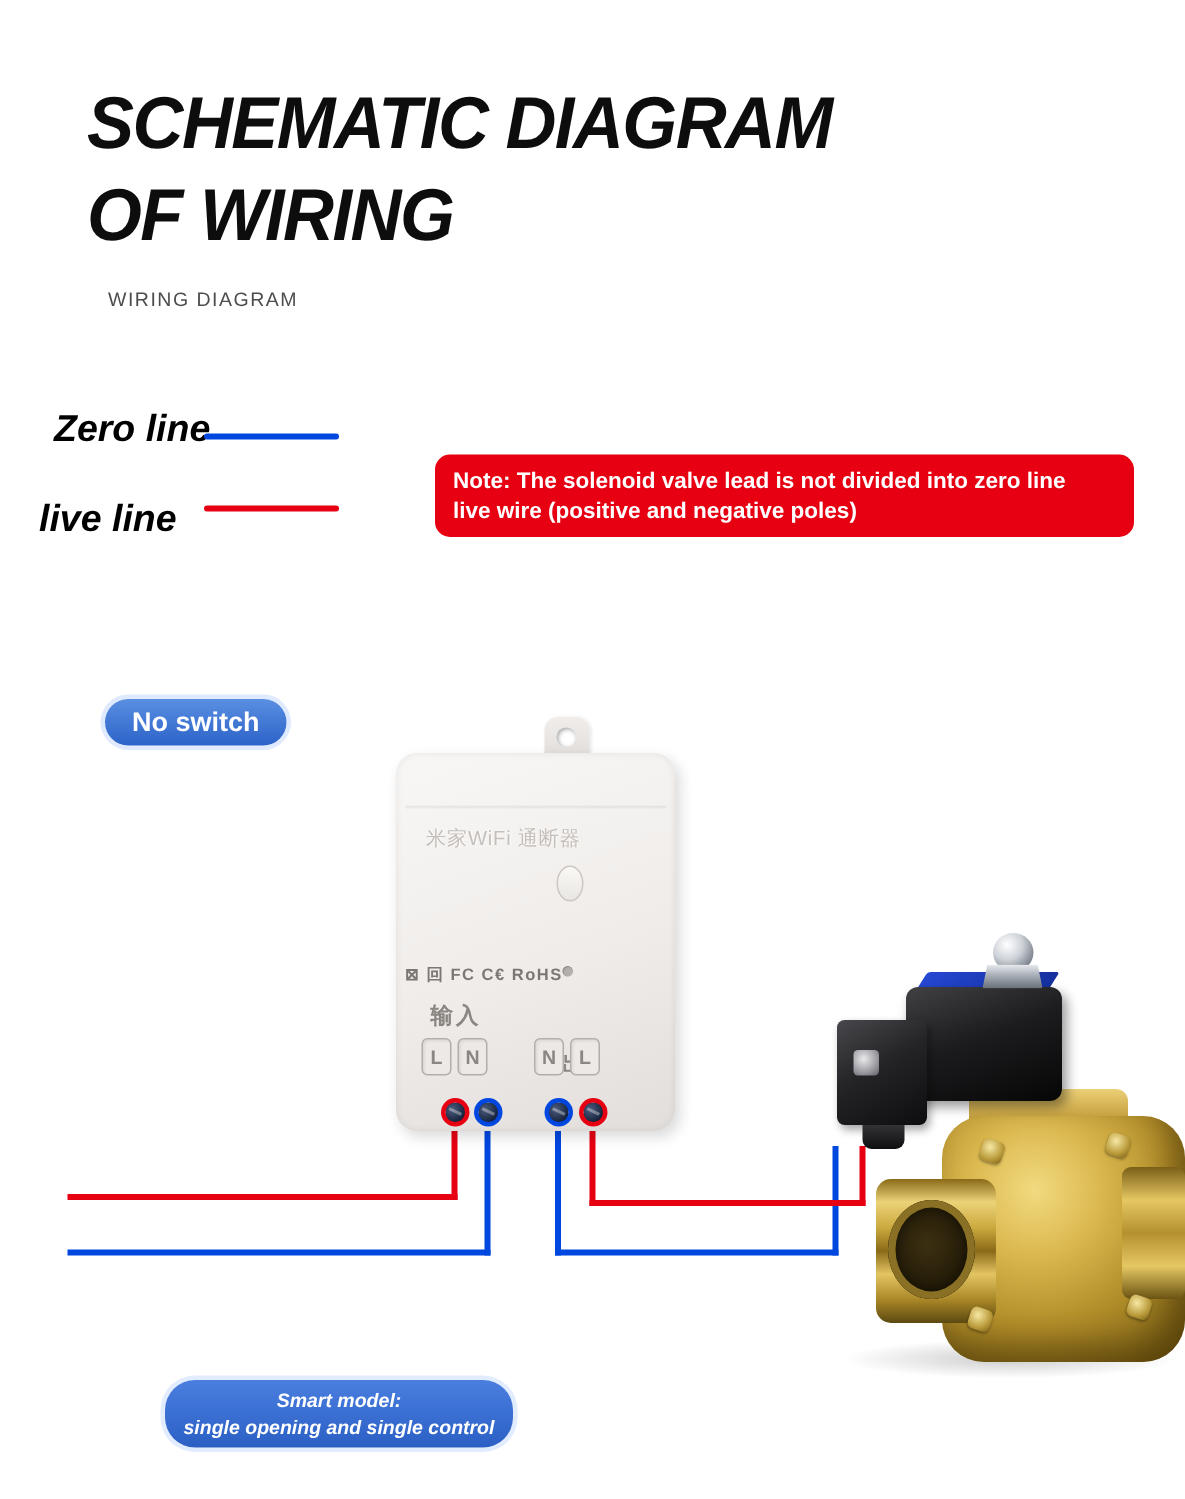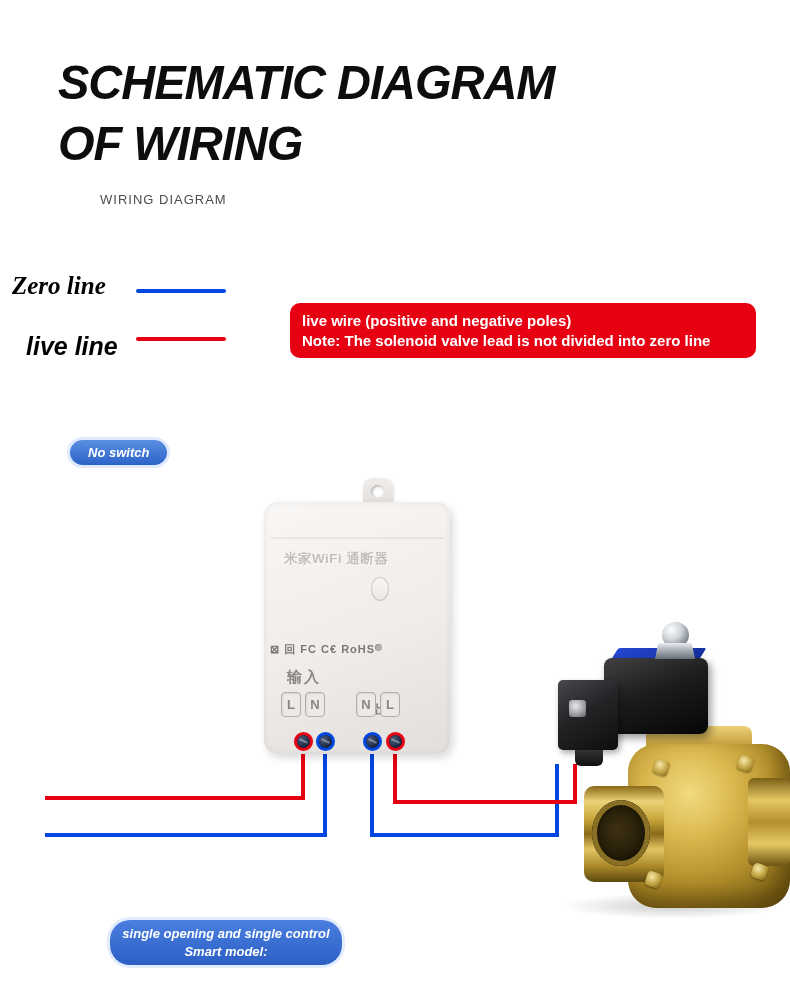--- a/index.html
+++ b/index.html
@@ -9,43 +9,43 @@
   }
   .abs { position:absolute; }
 
   
   .title {
     left:58px; top:52px; color:#0d0d0d;
     font-style:italic; font-weight:900; font-size:47px; line-height:1.25;
     letter-spacing:-1px; transform:scaleY(1.04); transform-origin:left top;
   }
   .subtitle {
-    left:72px; top:192px; color:#4d4d4d; font-size:13px; letter-spacing:1px;margin-left:28px;
+    left:72px; top:192px; color:#4d4d4d; font-size:13px; letter-spacing:1px;
   }
 
   
   .legend-label { font-style:italic; font-weight:bold; font-size:25px; color:#000; }
-  .legend-zero { left:12px; top:272px;font-family:Liberation Serif, serif; }
+  .legend-zero { left:36px; top:272px; }
   .legend-live { left:26px; top:332px; }
   .stroke { height:4px; width:90px; border-radius:2px; }
   .blue-stroke { left:136px; top:289px; background:var(--color-blue,#0047e0); }
   .red-stroke  { left:136px; top:337px; background:var(--color-red,#e60012); }
 
   
   .note-banner {
     left:290px; top:303px; width:442px; padding:8px 12px;
     background:var(--color-red,#e60012); border-radius:10px;
     color:#ffffff; font-weight:bold; font-size:15px; line-height:1.3;
   }
 
   
   .no-switch-pill {
-    left:70px; top:440px; padding:5px 18px;
+    left:70px; top:466px; padding:5px 18px;
     background:linear-gradient(180deg,#5a8fe2 0%, #2c63c8 100%);
-    border-radius:18px; color:#fff; font-style:italic; font-weight:bold; font-size:13px;
+    border-radius:18px; color:#fff; font-weight:bold; font-size:18px;
     box-shadow:0 0 0 3px rgba(140,180,255,0.28);
   }
 
   
   .device-tab {
     left:363px; top:478px; width:30px; height:30px; z-index:2;
     background:linear-gradient(180deg,#f0edea,#e0dcd9);
     border-radius:9px 9px 2px 2px; box-shadow:1px 1px 3px rgba(0,0,0,0.12);
   }
   .device-tab-hole {
@@ -53,21 +53,21 @@
     background:#ffffff; box-shadow:inset 1px 1px 3px rgba(0,0,0,0.35);
   }
   .device-body {
     left:264px; top:502px; width:186px; height:252px; z-index:2;
     background:linear-gradient(160deg,#f9f7f5 0%, #efecea 55%, #e2dedb 100%);
     border-radius:14px;
     box-shadow:inset 0 0 6px rgba(0,0,0,0.07), 3px 4px 9px rgba(0,0,0,0.15);
   }
   .device-seam { left:270px; top:537px; width:174px; height:2px; background:rgba(0,0,0,0.05); z-index:3; }
   .device-embossed {
-    left:284px; top:550px; z-index:3; color:#c4bfba; font-size:13.5px; font-weight:bold;
+    left:284px; top:550px; z-index:3; color:#c4bfba; font-size:13.5px; font-weight:normal;
     letter-spacing:0.5px; text-shadow:0.6px 0.6px 1px #fff;
   }
   .device-specs {
     left:284px; top:580px; z-index:3; color:#6f6b67; font-size:11px; line-height:1.4;
   }
   .device-button {
     left:371px; top:577px; width:16px; height:22px; z-index:3;
     border:1.5px solid #ccc7c2; border-radius:50%;
     background:linear-gradient(180deg,#faf8f6,#e9e6e3);
   }
@@ -208,22 +208,22 @@
     <div>OF WIRING</div>
   </div>
   <div class="abs subtitle">WIRING DIAGRAM</div>
 
   <div class="abs legend-label legend-zero">Zero line</div>
   <div class="abs stroke blue-stroke"></div>
   <div class="abs legend-label legend-live">live line</div>
   <div class="abs stroke red-stroke"></div>
 
   <div class="abs note-banner">
+    <div>Note: The solenoid valve lead is not divided into zero line</div>
     <div>live wire (positive and negative poles)</div>
-    <div>Note: The solenoid valve lead is not divided into zero line</div>
   </div>
 
   <div class="abs no-switch-pill">No switch</div>
 
   <div class="abs wire wire-red  w-red-in-h"></div>
   <div class="abs wire wire-red  w-red-in-v"></div>
   <div class="abs wire wire-blue w-blue-in-h"></div>
   <div class="abs wire wire-blue w-blue-in-v"></div>
   <div class="abs wire wire-blue w-blue-out-v"></div>
   <div class="abs wire wire-blue w-blue-out-h"></div>
@@ -263,17 +263,17 @@
   <div class="abs bolt bolt4"></div>
   <div class="abs coil-label"></div>
   <div class="abs coil-body"></div>
   <div class="abs stem-ball"></div>
   <div class="abs stem-nut"></div>
   <div class="abs din-body"></div>
   <div class="abs din-screw"></div>
   <div class="abs din-gland"></div>
 
   <div class="abs footer-badge">
+    <div>Smart model:</div>
     <div>single opening and single control</div>
-    <div>Smart model:</div>
   </div>
 
 </div>
 
 </body></html>

